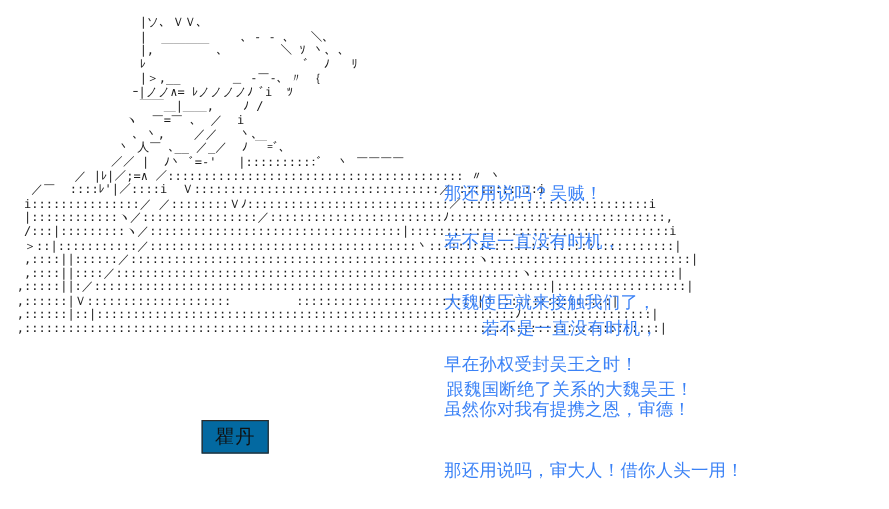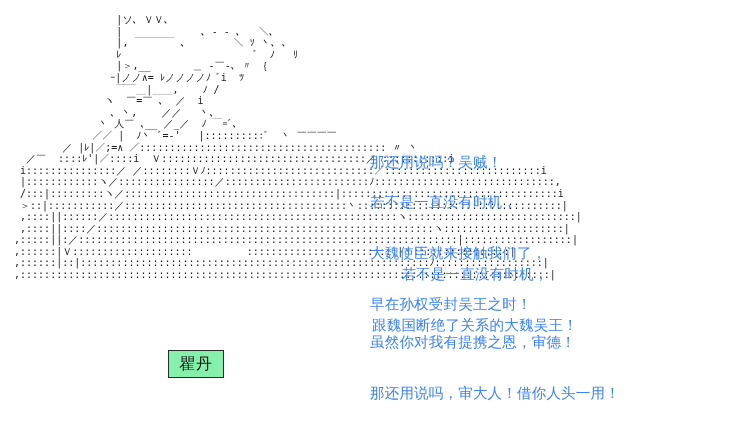--- a/index.html
+++ b/index.html
@@ -36,21 +36,21 @@
     transform-origin: 0 0;
   }
   
   #name-plate {
     position: absolute;
     left: 168px;
     top: 350px;
     width: 56px;
     height: 28px;
     border: 1px solid #2b2b2b;
-    background: #86efac;
+    background: #0369a1;
     display: flex;
     align-items: center;
     justify-content: center;
     box-sizing: border-box;
   }
   #name-plate .nm {
     font-family: "DejaVu Sans", "Liberation Sans", sans-serif;
     font-size: 16px;
     line-height: 16px;
     color: #111111;

